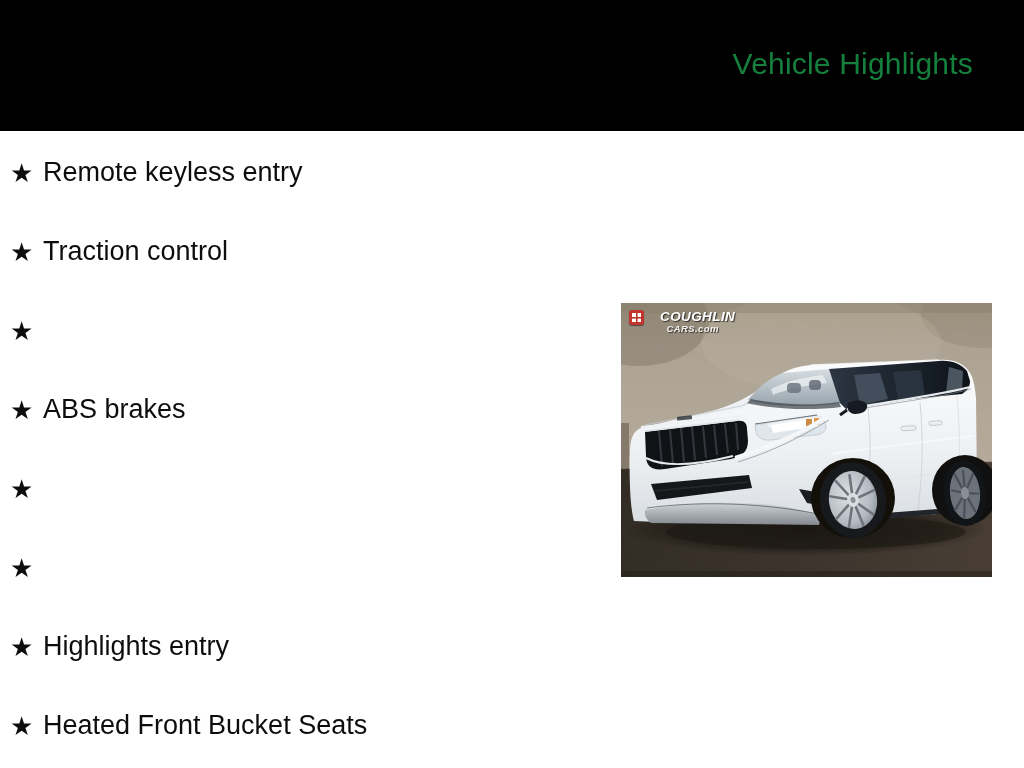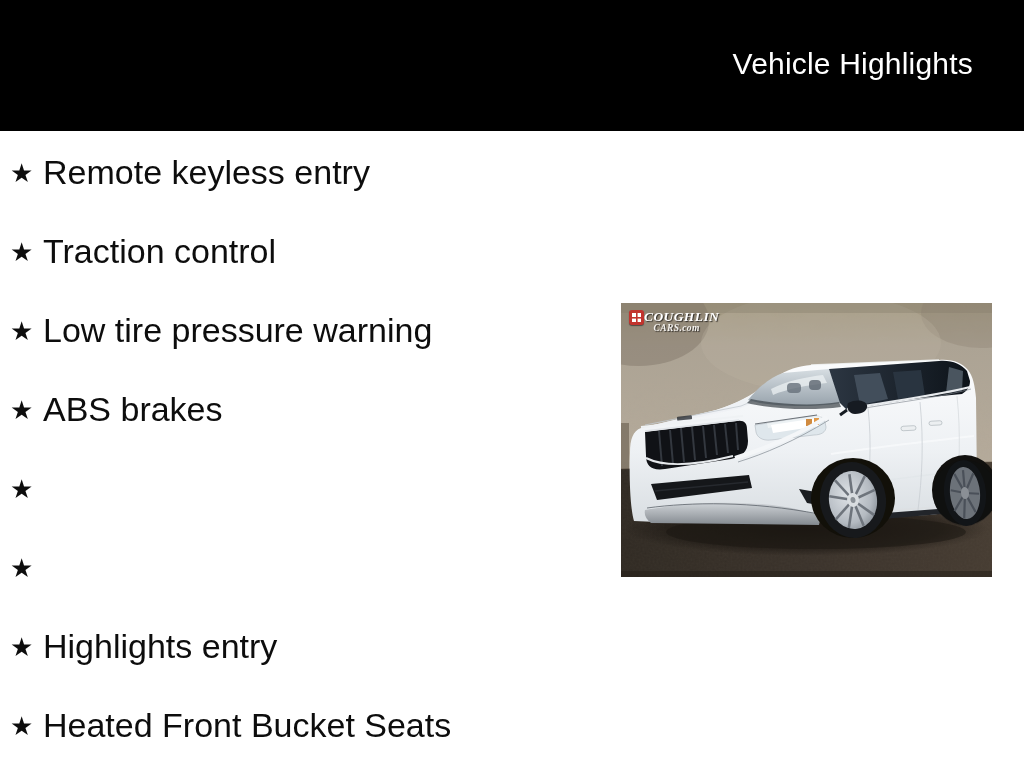--- a/index.html
+++ b/index.html
@@ -10,39 +10,39 @@
   }
   .page{position:absolute;inset:0;width:1024px;height:768px;background:#ffffff;}
 
   
   .header-bar{
     position:absolute;left:0;top:0;width:1024px;height:131px;
     background:#000000;
   }
   .page-title{
     position:absolute;top:46px;right:51px;
-    color:#ffffff;font-size:30px;line-height:36px;font-weight:400;
+    color:#15803d;font-size:30px;line-height:36px;font-weight:400;
     letter-spacing:0.2px;white-space:nowrap;
   }
 
   
   .features-list{
     position:absolute;left:0;top:131px;right:0;
     list-style:none;margin:0;padding:2px 0 0 0;
   }
   .feature-item{
     height:79px;display:flex;align-items:center;padding-left:10px;
   }
   .star-icon{
     width:24px;margin-right:9px;flex:0 0 auto;
     font-size:26px;line-height:1;color:#0d0d0d;text-align:left;
     font-family:"DejaVu Sans",sans-serif;
   }
   .feature-label{
-    font-size:34px;color:#0d0d0d;line-height:1.15;white-space:nowrap;
+    font-size:27px;color:#0d0d0d;line-height:1.15;white-space:nowrap;
   }
 
   
   .vehicle-photo{
     position:absolute;left:621px;top:303px;width:371px;height:274px;
     overflow:hidden;
   }
   .vehicle-photo svg{display:block;}
 
   .photo-watermark{
@@ -53,21 +53,21 @@
     display:flex;align-items:center;justify-content:center;flex:0 0 auto;
     box-shadow:0 1px 1px rgba(30,30,30,.6);
   }
   .wm-grid{
     width:9px;height:9px;
     background:
       linear-gradient(#c2342e,#c2342e) center/9px 1.6px no-repeat,
       linear-gradient(#c2342e,#c2342e) center/1.6px 9px no-repeat,
       #ffffff;
   }
-  .wm-text{margin-left:0;font-family:Liberation Serif, serif;}
+  .wm-text{margin-left:16px;}
   .wm-line1{
     font-size:13.5px;font-weight:700;font-style:italic;color:#ffffff;
     letter-spacing:.4px;line-height:14px;
     text-shadow:1px 1px 1px rgba(45,42,38,.95);white-space:nowrap;
   }
   .wm-line2{
     font-size:9.5px;font-weight:700;font-style:italic;color:#f4f2ef;
     letter-spacing:.4px;line-height:9px;text-align:center;padding-right:10px;
     text-shadow:1px 1px 1px rgba(45,42,38,.95);white-space:nowrap;
   }
@@ -85,21 +85,20 @@
     <li class="feature-item">
       <span class="star-icon">★</span>
       <span class="feature-label">Remote keyless entry</span>
     </li>
     <li class="feature-item">
       <span class="star-icon">★</span>
       <span class="feature-label">Traction control</span>
     </li>
     <li class="feature-item">
       <span class="star-icon">★</span>
-      <span class="feature-label">Low tire pressure warning</span>
     </li>
     <li class="feature-item">
       <span class="star-icon">★</span>
       <span class="feature-label">ABS brakes</span>
     </li>
     <li class="feature-item">
       <span class="star-icon">★</span>
     </li>
     <li class="feature-item">
       <span class="star-icon">★</span>

